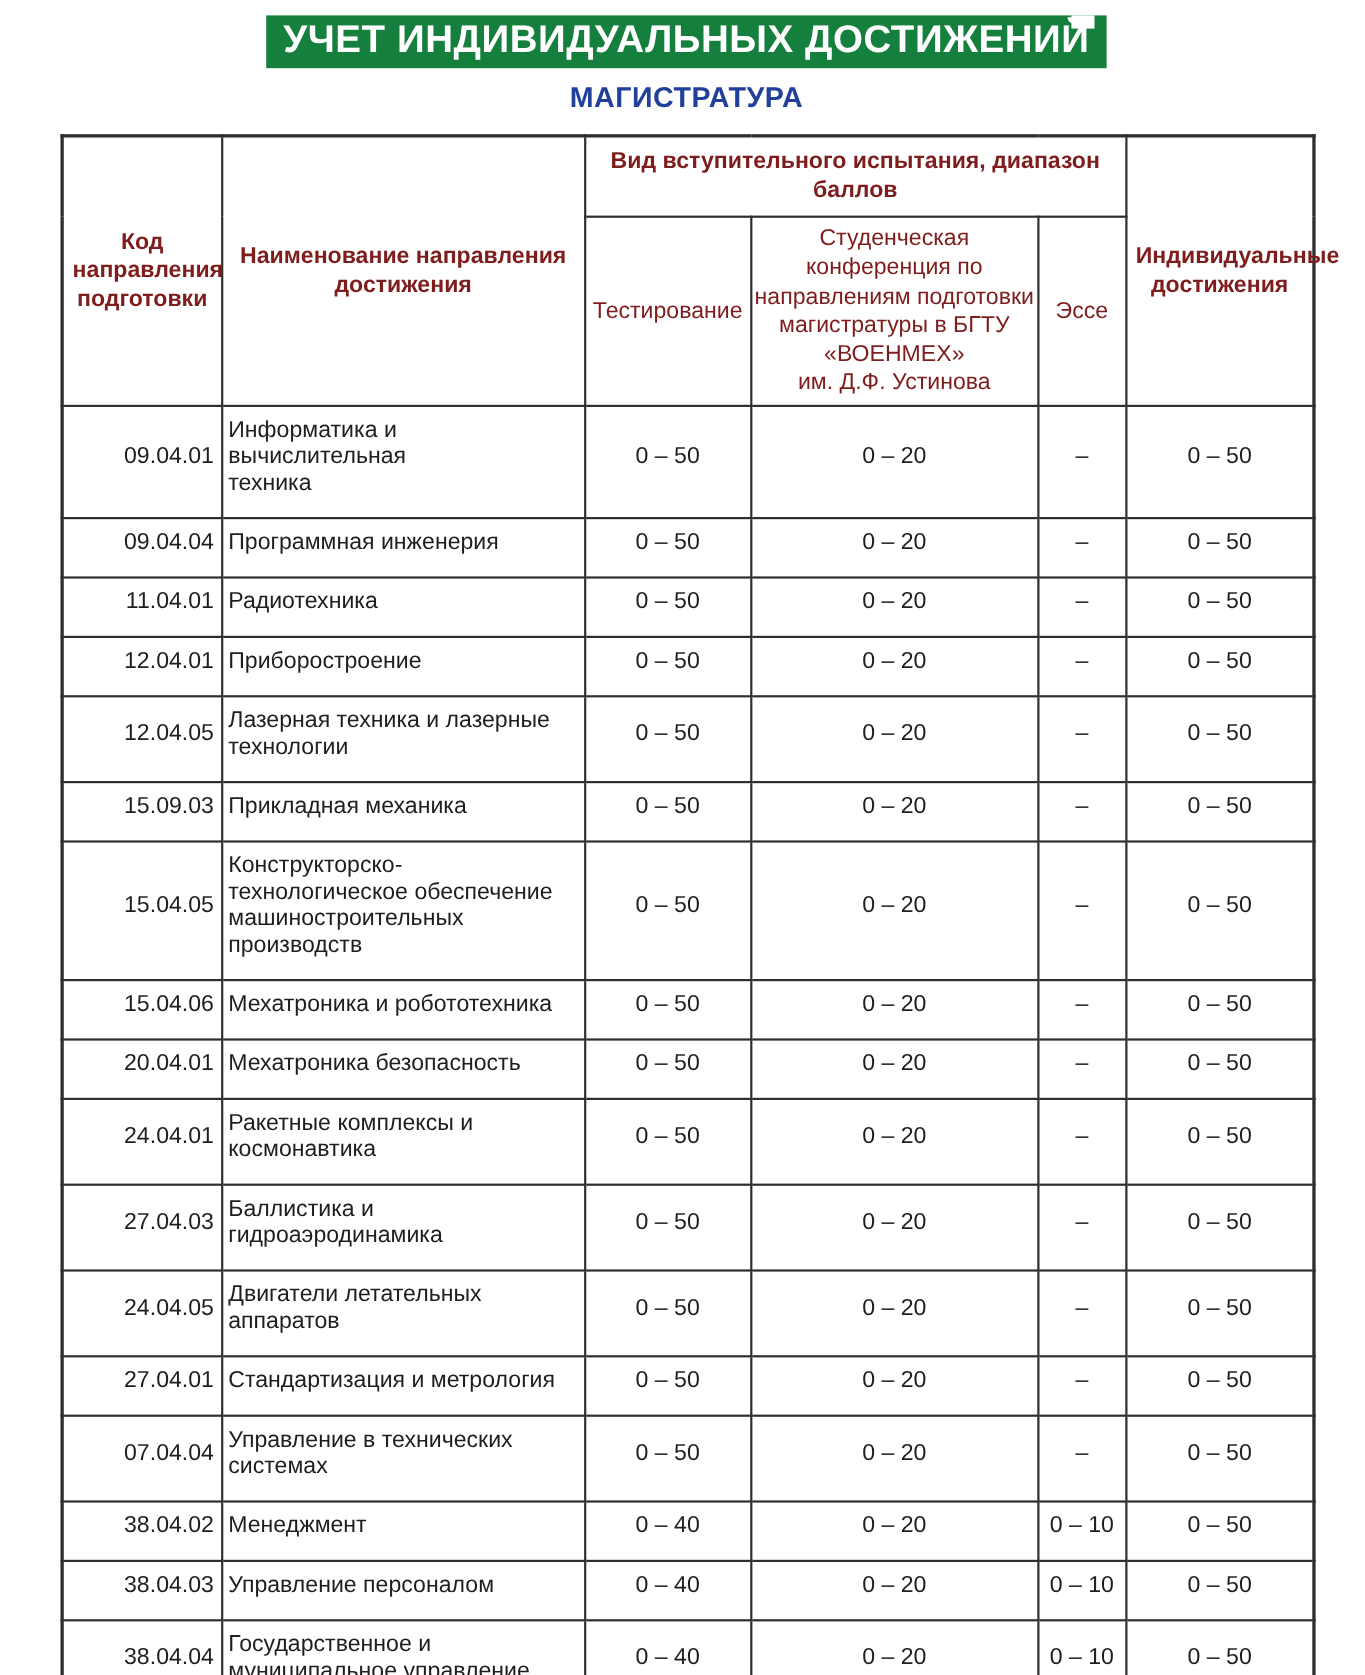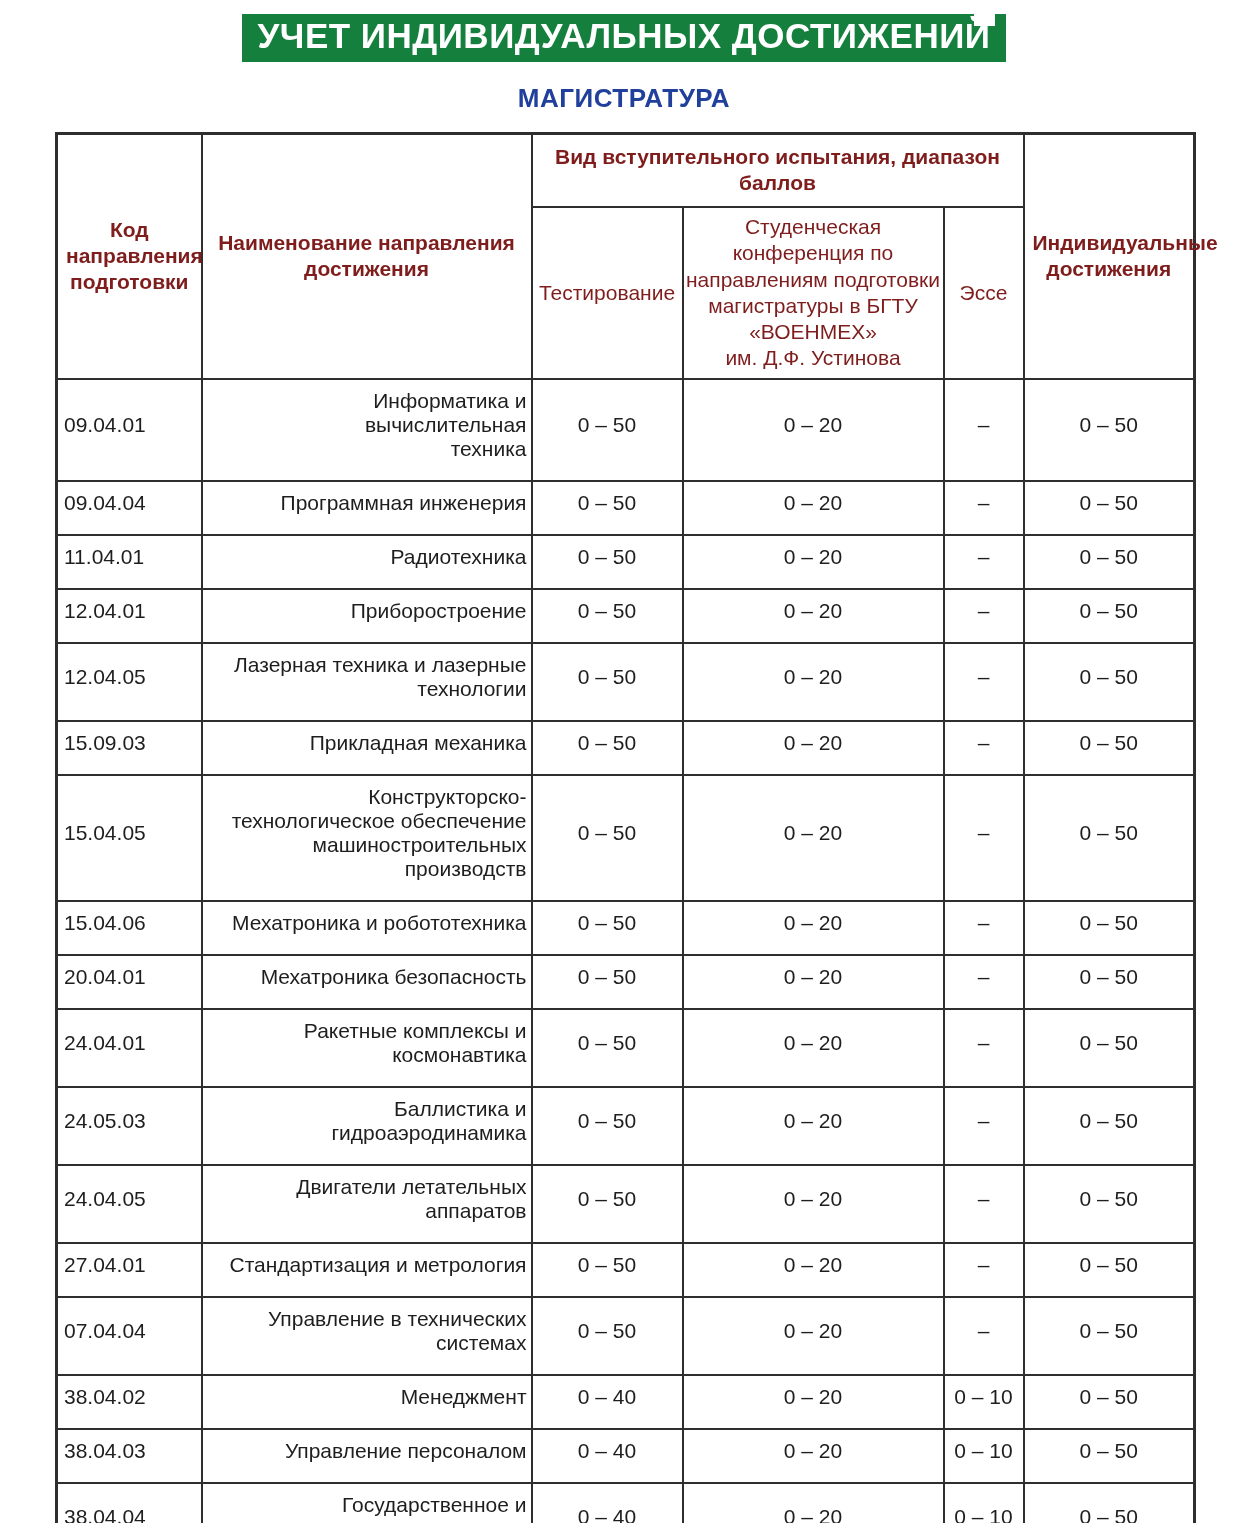--- a/index.html
+++ b/index.html
@@ -20,21 +20,21 @@
     line-height:1.1; padding:3px 16px 6px;
     white-space:nowrap;
   }
   .title-notch {
     position:absolute; top:0; right:11px;
     width:21px; height:12px; background:#ffffff;
   }
   .subtitle {
     color:#21409b;
     font-size:26px; font-weight:700; letter-spacing:0.5px;
-    margin-top:21px;
+    margin-top:11px;
   }
 
   
   table.achievements {
     border-collapse:collapse; table-layout:fixed;
     width:1138px; margin-top:18px;
     border:3px solid #2e2e2e;
   }
   .achievements th, .achievements td { border:2px solid #2e2e2e; }
 
@@ -46,22 +46,22 @@
   tr.group-row { height:74px; }
   tr.sub-row  { height:164px; }
   th.group-head { font-weight:700; }
   th.sub-head   { font-weight:400; padding:6px 2px;border-radius:13px; }
 
   .achievements td {
     color:#1e1e1e; font-size:21px; line-height:24px;
     padding:9px 6px 19px; vertical-align:middle;
     white-space:pre-line;
   }
-  td.cell-code { text-align:left; }
-  td.cell-name { text-align:right; padding-left:19px; padding-right:4px; }
+  td.cell-code { text-align:right; }
+  td.cell-name { text-align:left; padding-left:5px; padding-right:4px; }
   td.cell-val  { text-align:center; }
 </style>
 </head>
 <body>
 
 <div class="page">
 
   <div class="title-wrap">
     <div class="title-band">
       <span>УЧЕТ ИНДИВИДУАЛЬНЫХ ДОСТИЖЕНИЙ</span>
@@ -180,21 +180,21 @@
         <tr>
           <td class="cell-code">24.04.01</td>
           <td class="cell-name">Ракетные комплексы и
 космонавтика</td>
           <td class="cell-val">0 – 50</td>
           <td class="cell-val">0 – 20</td>
           <td class="cell-val">–</td>
           <td class="cell-val">0 – 50</td>
         </tr>
         <tr>
-          <td class="cell-code">24.05.03</td>
+          <td class="cell-code">27.04.03</td>
           <td class="cell-name">Баллистика и
 гидроаэродинамика</td>
           <td class="cell-val">0 – 50</td>
           <td class="cell-val">0 – 20</td>
           <td class="cell-val">–</td>
           <td class="cell-val">0 – 50</td>
         </tr>
         <tr>
           <td class="cell-code">24.04.05</td>
           <td class="cell-name">Двигатели летательных

